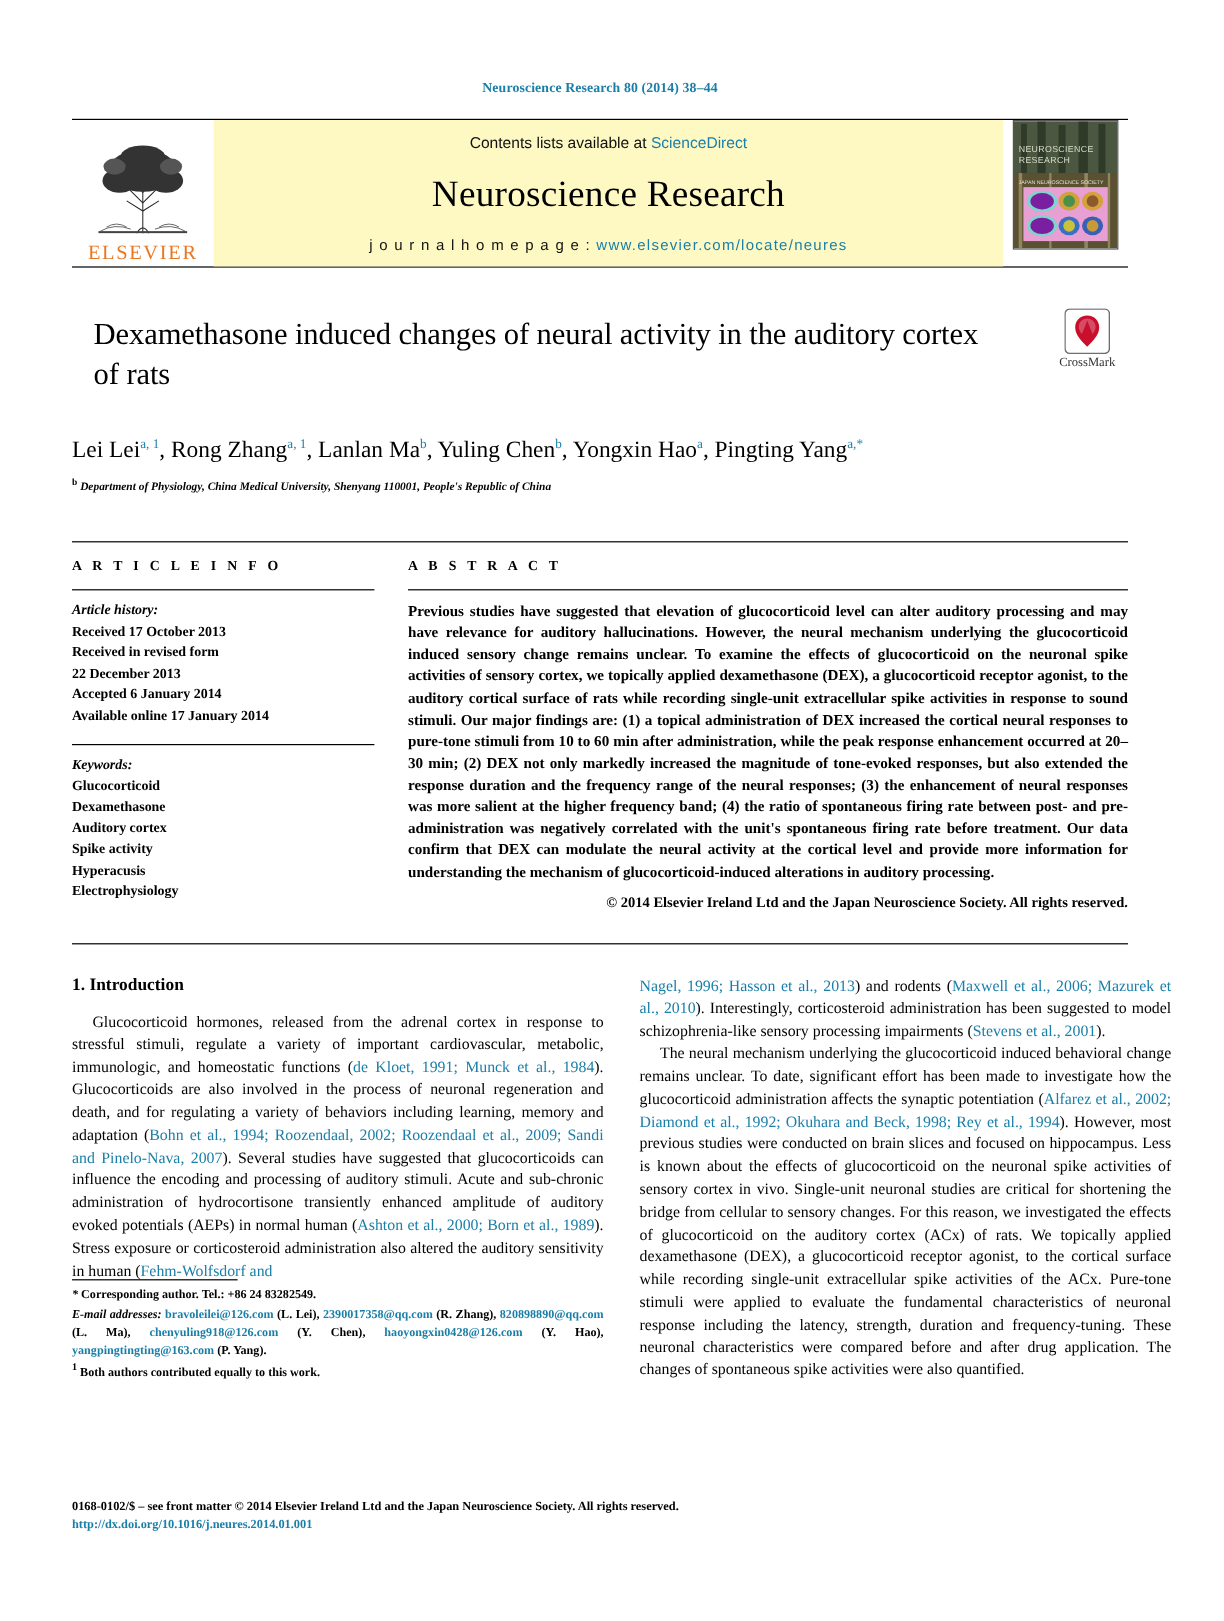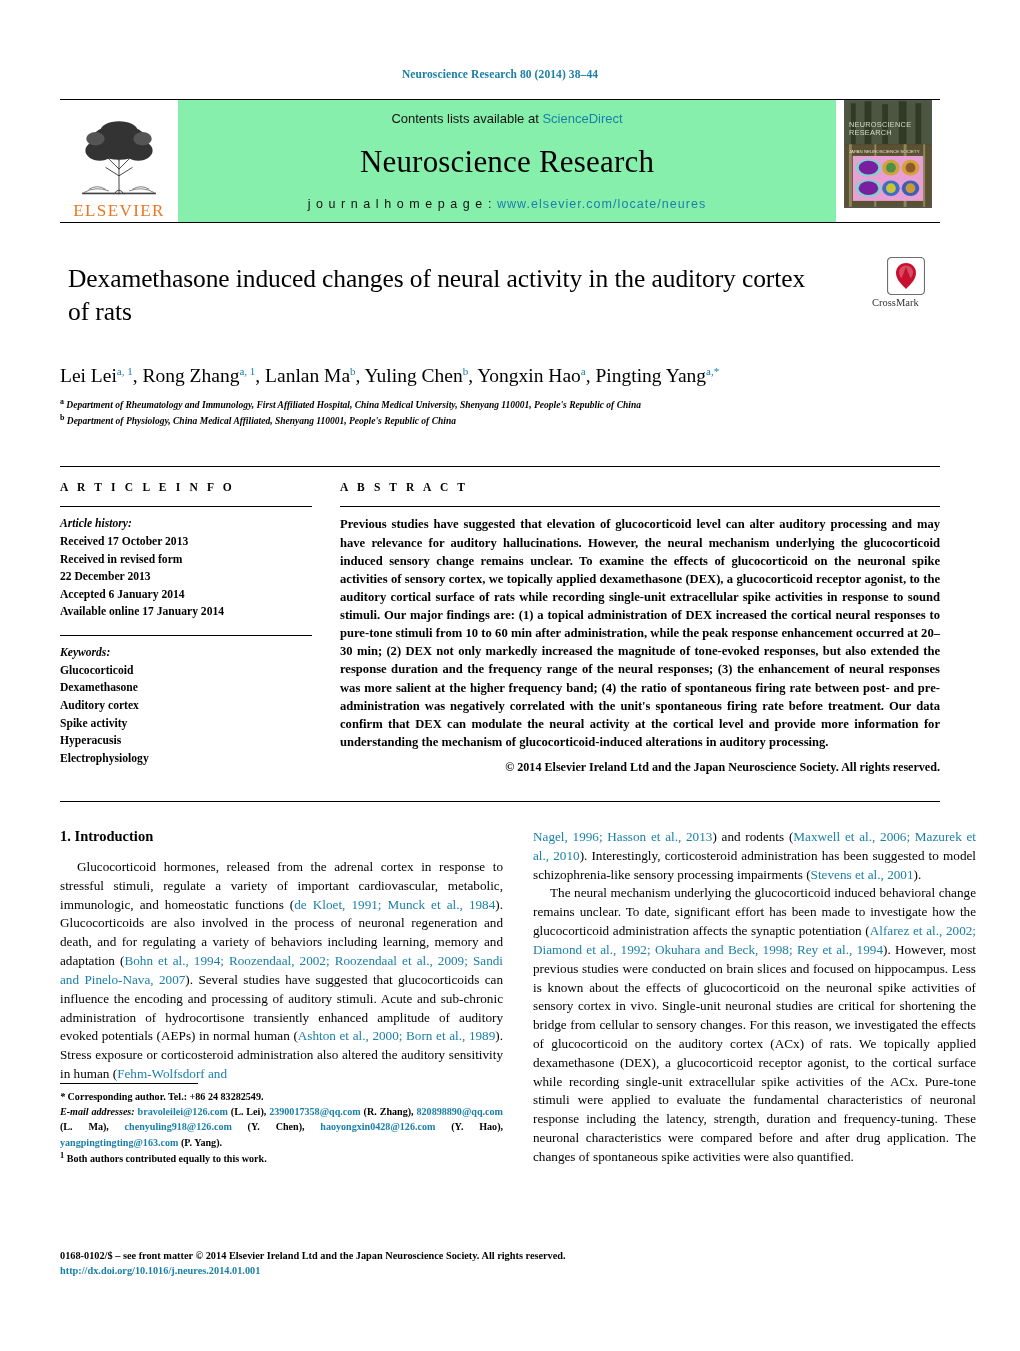--- a/index.html
+++ b/index.html
@@ -63,21 +63,21 @@
     font-family: "Liberation Serif", serif;
     font-size: 17px;
     letter-spacing: 1.4px;
     color: #E87722;
     font-weight: normal;
     line-height: 1;
     margin-top: 1px;
   }
   .masthead-center {
     flex: 1 1 auto;
-    background: #86efac;
+    background: #fef9c3;
     display: flex;
     flex-direction: column;
     justify-content: space-between;
     align-items: center;
     padding: 11px 0 11px 0;
     box-sizing: border-box;
   }
   .contents-line {
     font-size: 13px;
     font-family: "Liberation Sans", sans-serif;
@@ -113,31 +113,31 @@
   
   .title-block {
     margin-top: 40px;
     position: relative;
     min-height: 62px;
   }
   .paper-title {
     font-size: 25.5px;
     line-height: 1.28;
     font-weight: normal;
-    margin: 8px;
+    margin: 18px;
     max-width: 740px;
     font-family: "Liberation Serif", serif;
     letter-spacing: -0.1px;
   }
   .crossmark {
     position: absolute;
     right: 0;
     top: -6px;
     width: 68px;
-    text-align: left;
+    text-align: center;
   }
   .crossmark svg { display:block; margin: 0 auto; }
   .crossmark-label {
     font-size: 10.5px;
     font-family: "Liberation Serif", serif;
     color: #333;
     margin-top: 2px;
   }
 
   .authors {
@@ -348,22 +348,21 @@
         <path d="M19 6 C13 6 9 10.5 9 16 C9 22 14 27 19 32 C24 27 29 22 29 16 C29 10.5 25 6 19 6 Z" fill="#C8102E"></path>
         <path d="M19 8.5 C15 8.5 12 11.5 12 15.5 C12 17.5 13 19.5 14.6 21.3 L19 10 L23.4 21.3 C25 19.5 26 17.5 26 15.5 C26 11.5 23 8.5 19 8.5 Z" fill="#ffffff" opacity="0.25"></path>
       </svg>
       <div class="crossmark-label">CrossMark</div>
     </div>
   </div>
 
   <div class="authors">Lei Lei<sup>a, 1</sup>, Rong Zhang<sup>a, 1</sup>, Lanlan Ma<sup>b</sup>, Yuling Chen<sup>b</sup>, Yongxin Hao<sup>a</sup>, Pingting Yang<sup>a,*</sup></div>
 
   <div class="affils">
-    <div><sup>a</sup> <span>Department of Rheumatology and Immunology, First Affiliated Hospital, China Medical University, Shenyang 110001, People's Republic of China</span></div>
-    <div><sup>b</sup> <span>Department of Physiology, China Medical Affiliated, Shenyang 110001, People's Republic of China</span></div>
+    <div><sup>b</sup> <span>Department of Physiology, China Medical University, Shenyang 110001, People's Republic of China</span></div>
   </div>
 
   <div class="info-abstract">
 
     <div class="col-info">
       <div class="sec-head">A R T I C L E   I N F O</div>
       <div class="rule"></div>
       <div class="info-group">
         <div class="sub">Article history:</div>
         <div>Received 17 October 2013</div>

